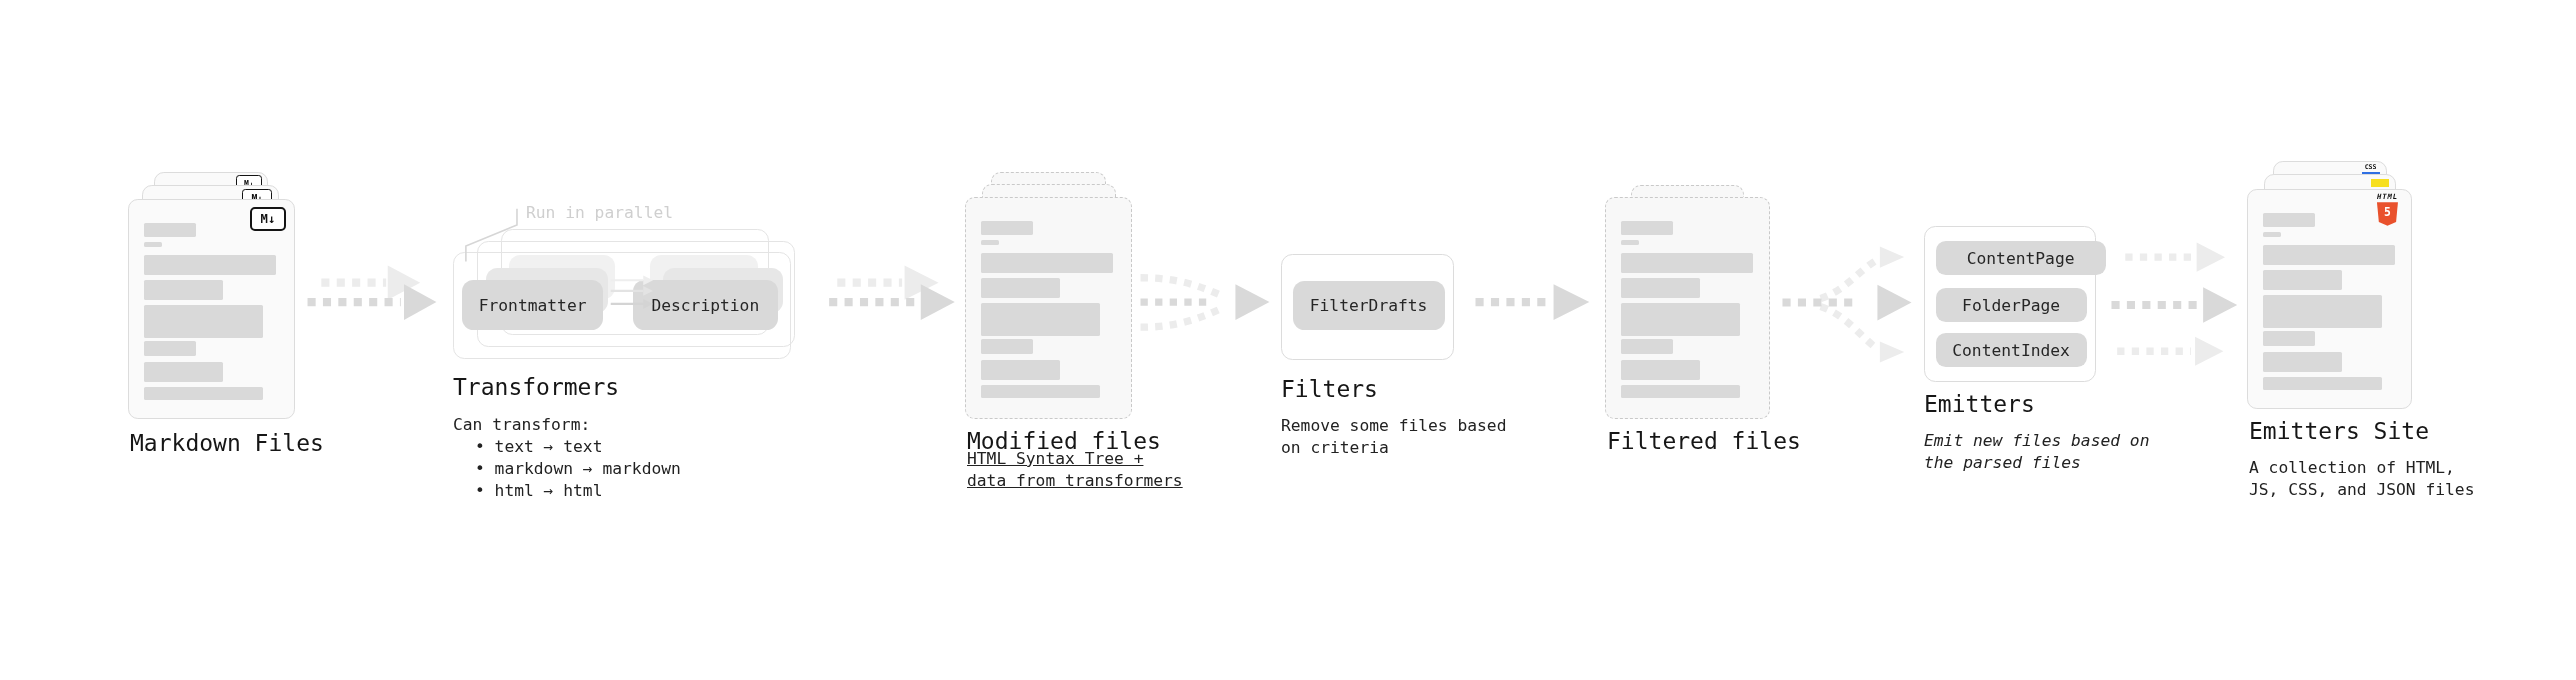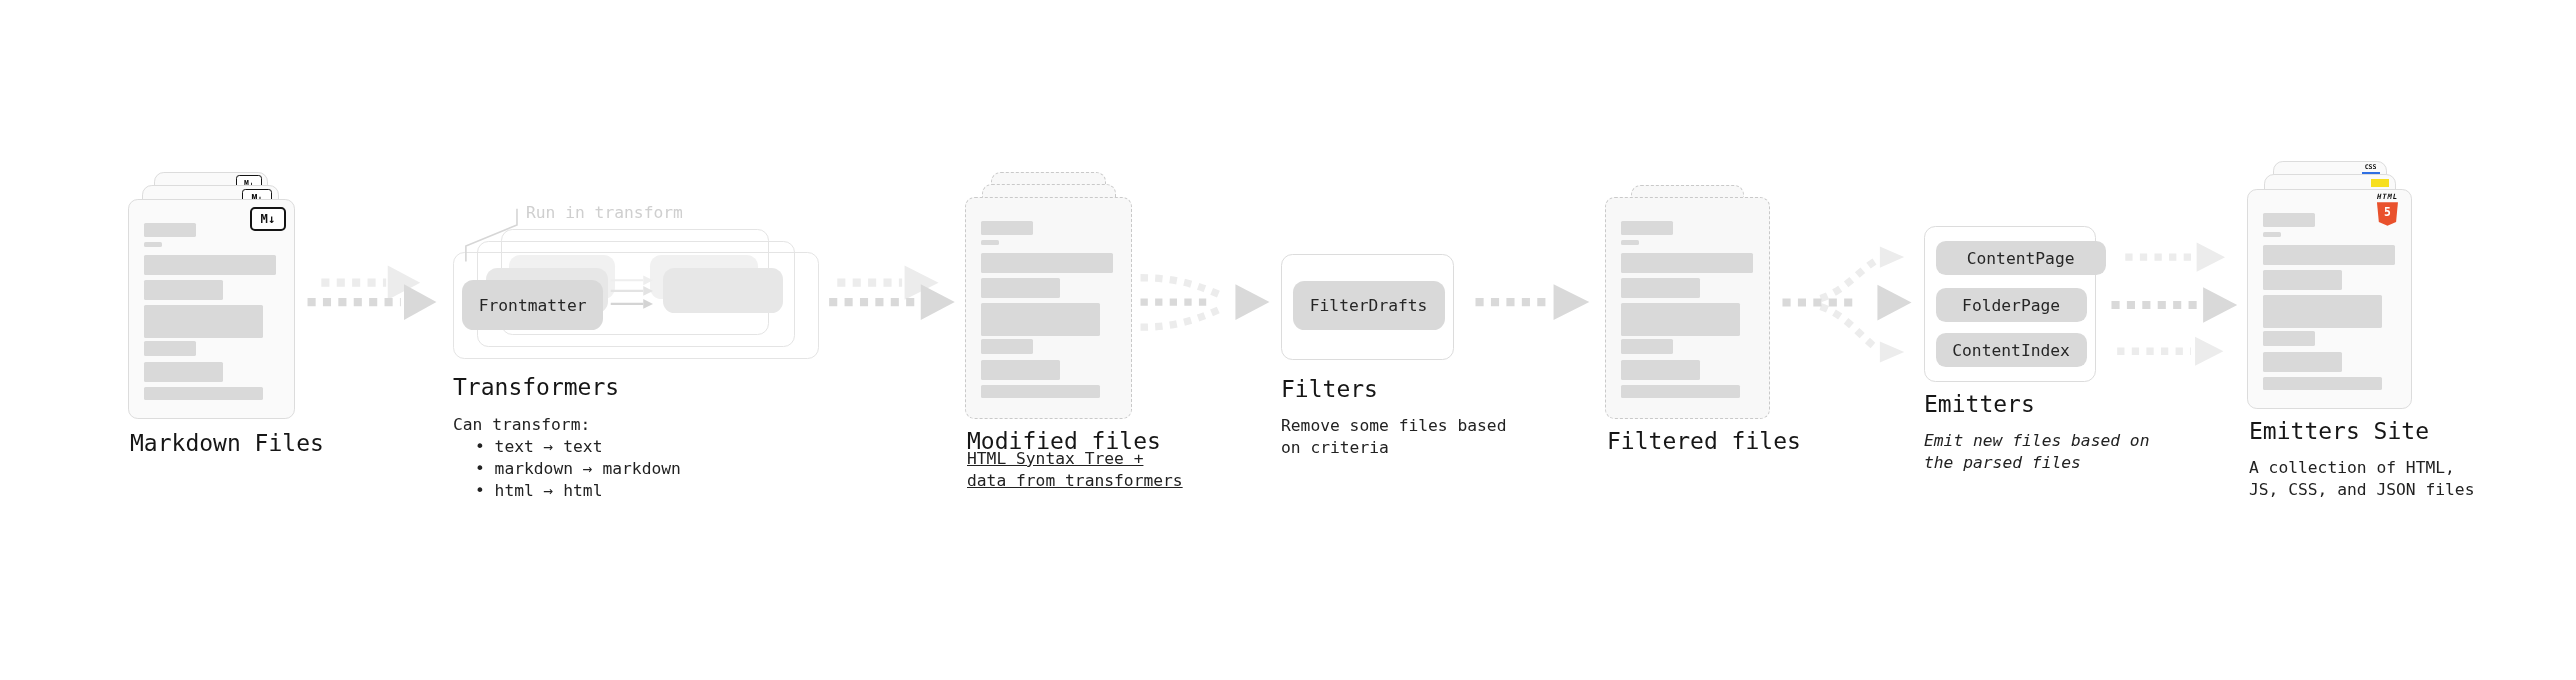--- a/index.html
+++ b/index.html
@@ -75,37 +75,38 @@
     <div class="abs tcard" style="left:501px;top:229px;width:268px;height:106px;">
       <div class="badge g2" style="left:6.5px;top:25px;width:106px;height:44px;"></div>
       <div class="badge g2" style="right:9.8px;top:25px;width:108px;height:44px;"></div>
     </div>
 
     <div class="abs tcard" style="left:477px;top:241px;width:318px;height:106px;">
       <div class="badge g1" style="left:8.1px;top:26px;width:122px;height:45px;"></div>
       <div class="badge g1" style="right:10.6px;top:26px;width:120px;height:45px;"></div>
     </div>
 
-    <div class="abs tcard" style="left:453px;top:252px;width:366px;height:107px;">
+    <div class="abs tcard" style="left:453px;top:252px;width:338px;height:107px;">
       <div class="badge" style="left:8.1px;top:27px;width:141px;height:50px;">Frontmatter</div>
+      <div class="badge" style="right:12.2px;top:27px;width:145px;height:50px;">Description</div>
     </div>
 
     <svg class="abs" style="left:601px;top:272px;" width="65" height="41" viewBox="0 0 80 50">
       <line x1="12" y1="10" x2="52" y2="10" stroke="#eeeeee" stroke-width="2.5"></line>
         <polygon points="52,4 52,16 64,10" fill="#eeeeee"></polygon>
       <line x1="12" y1="23" x2="52" y2="23" stroke="#e3e3e3" stroke-width="2.5"></line>
         <polygon points="52,17 52,29 64,23" fill="#e3e3e3"></polygon>
       <line x1="12" y1="39" x2="52" y2="39" stroke="#d4d4d4" stroke-width="2.5"></line>
         <polygon points="52,33 52,45 64,39" fill="#d4d4d4"></polygon>
     </svg>
 
     <svg class="abs" style="left:455px;top:199px;" width="98" height="73" viewBox="0 0 120 90">
       <polyline points="76,12 76,32 13,58 13,77" fill="none" stroke="#d6d6d6" stroke-width="2"></polyline>
     </svg>
-    <div class="abs note" style="left:526px;top:203px;">Run in transform</div>
+    <div class="abs note" style="left:526px;top:203px;">Run in parallel</div>
     <div class="abs title" style="left:453px;top:375px;">Transformers</div>
     <div class="abs desc" style="left:453px;top:414px;">Can transform:</div>
     <div class="abs desc" style="left:475px;top:436px;">
       <div>• text → text</div>
       <div>• markdown → markdown</div>
       <div>• html → html</div>
     </div>
   </div>
 
   <svg class="abs" style="left:817px;top:264px;" width="154" height="77" viewBox="0 0 190 95">

